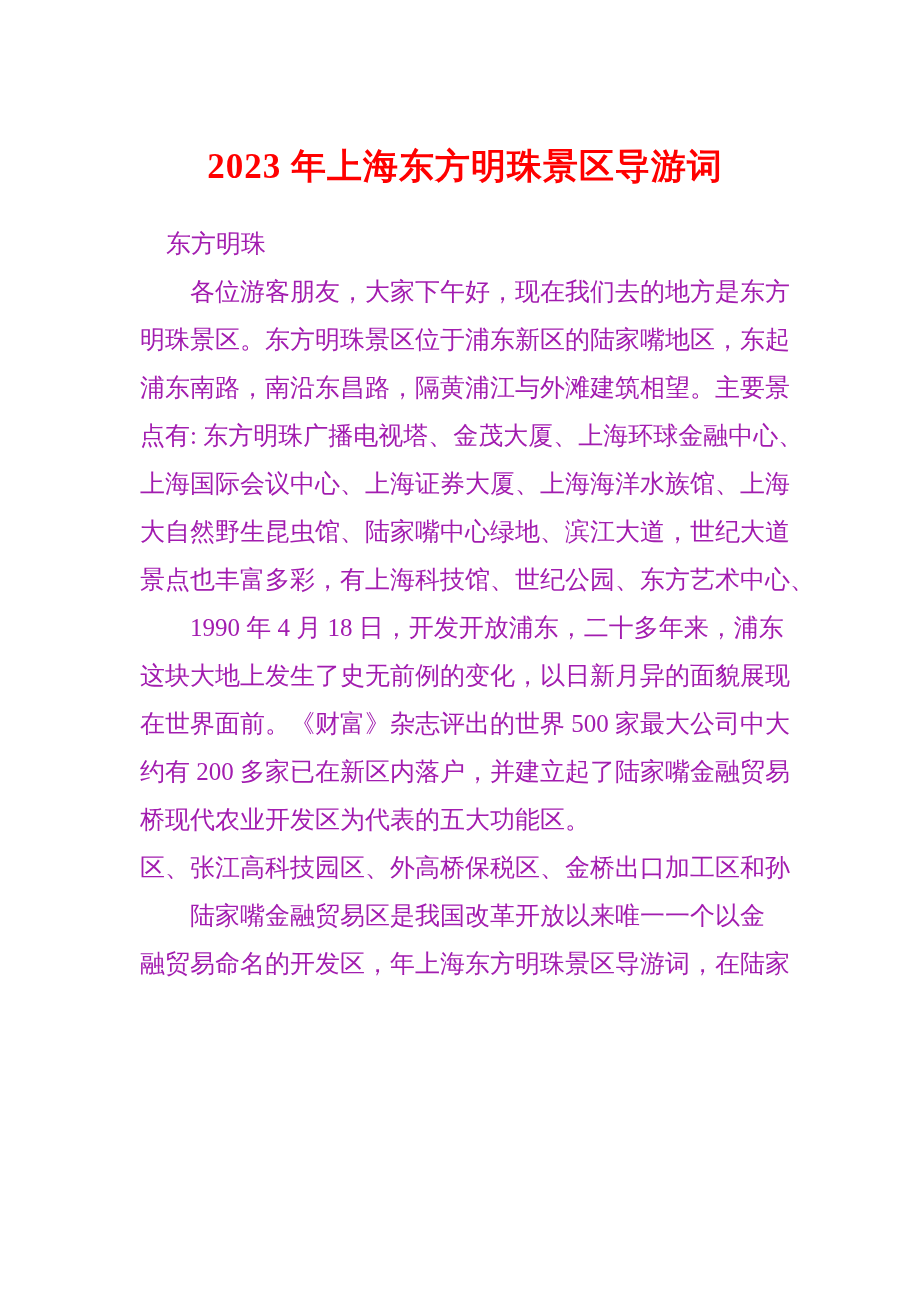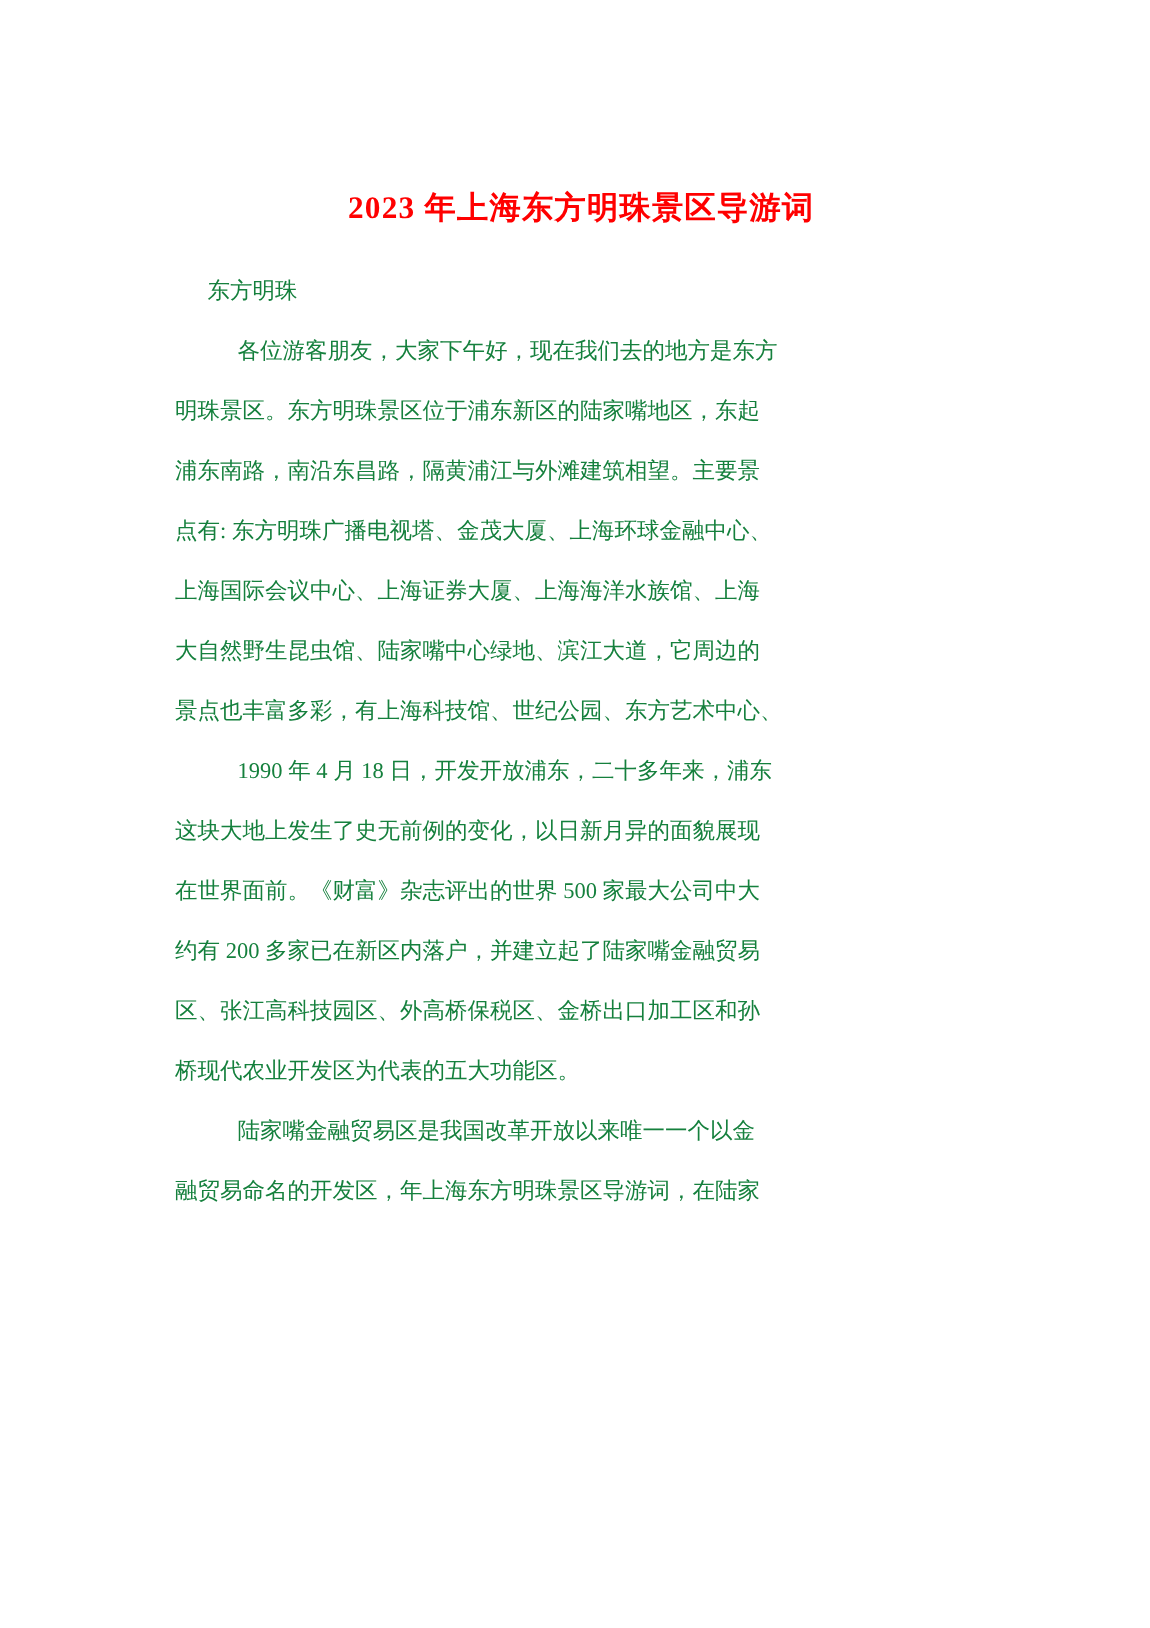--- a/index.html
+++ b/index.html
@@ -15,35 +15,35 @@
     height: 1302px;
     background: #ffffff;
     overflow: hidden;
   }
   .doc-title {
     position: absolute;
     top: 146px;
     left: 140px;
     width: 650px;
     text-align: center;
-    font-size: 25px;
+    font-size: 35px;
     font-weight: bold;
     color: #ff0000;
     line-height: 42px;
     white-space: nowrap;
     letter-spacing: 1px;
   }
   .content {
     position: absolute;
-    top: 208px;
+    top: 220px;
     left: 140px;
     width: 650px;
-    font-size: 18px;
+    font-size: 25px;
     line-height: 48px;
-    color: #15803d;
+    color: #a21caf;
   }
   .line {
     white-space: nowrap;
     height: 48px;
   }
   .indent-1 { padding-left: 26px; }
   .indent-2 { padding-left: 50px; }
   .paragraph { margin: 0; padding: 0; }
 </style>
 </head>
@@ -56,31 +56,31 @@
   <div class="content">
 
     <div class="line indent-1">东方明珠</div>
 
     <div class="paragraph">
       <div class="line indent-2">各位游客朋友，大家下午好，现在我们去的地方是东方</div>
       <div class="line">明珠景区。东方明珠景区位于浦东新区的陆家嘴地区，东起</div>
       <div class="line">浦东南路，南沿东昌路，隔黄浦江与外滩建筑相望。主要景</div>
       <div class="line">点有: 东方明珠广播电视塔、金茂大厦、上海环球金融中心、</div>
       <div class="line">上海国际会议中心、上海证券大厦、上海海洋水族馆、上海</div>
-      <div class="line">大自然野生昆虫馆、陆家嘴中心绿地、滨江大道，它周边的</div>
+      <div class="line">大自然野生昆虫馆、陆家嘴中心绿地、滨江大道，世纪大道</div>
       <div class="line">景点也丰富多彩，有上海科技馆、世纪公园、东方艺术中心、</div>
     </div>
 
     <div class="paragraph">
       <div class="line indent-2">1990 年 4 月 18 日，开发开放浦东，二十多年来，浦东</div>
       <div class="line">这块大地上发生了史无前例的变化，以日新月异的面貌展现</div>
       <div class="line">在世界面前。《财富》杂志评出的世界 500 家最大公司中大</div>
       <div class="line">约有 200 多家已在新区内落户，并建立起了陆家嘴金融贸易</div>
+      <div class="line">桥现代农业开发区为代表的五大功能区。</div>
       <div class="line">区、张江高科技园区、外高桥保税区、金桥出口加工区和孙</div>
-      <div class="line">桥现代农业开发区为代表的五大功能区。</div>
     </div>
 
 
     <div class="paragraph">
       <div class="line indent-2">陆家嘴金融贸易区是我国改革开放以来唯一一个以金</div>
       <div class="line">融贸易命名的开发区，年上海东方明珠景区导游词，在陆家</div>
     </div>
 
   </div>
 </div>

